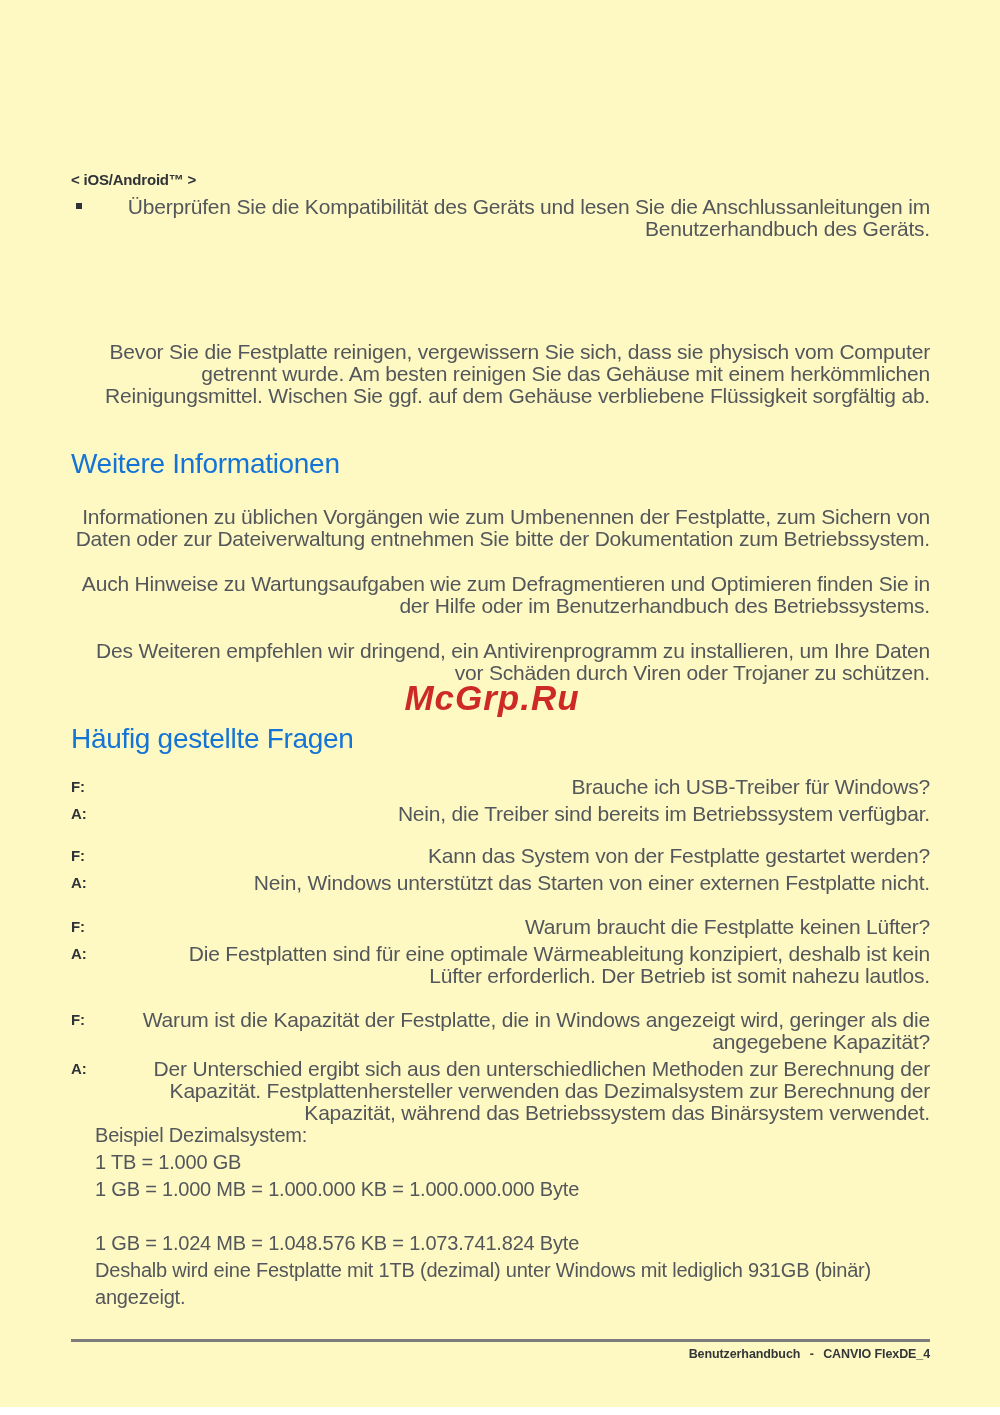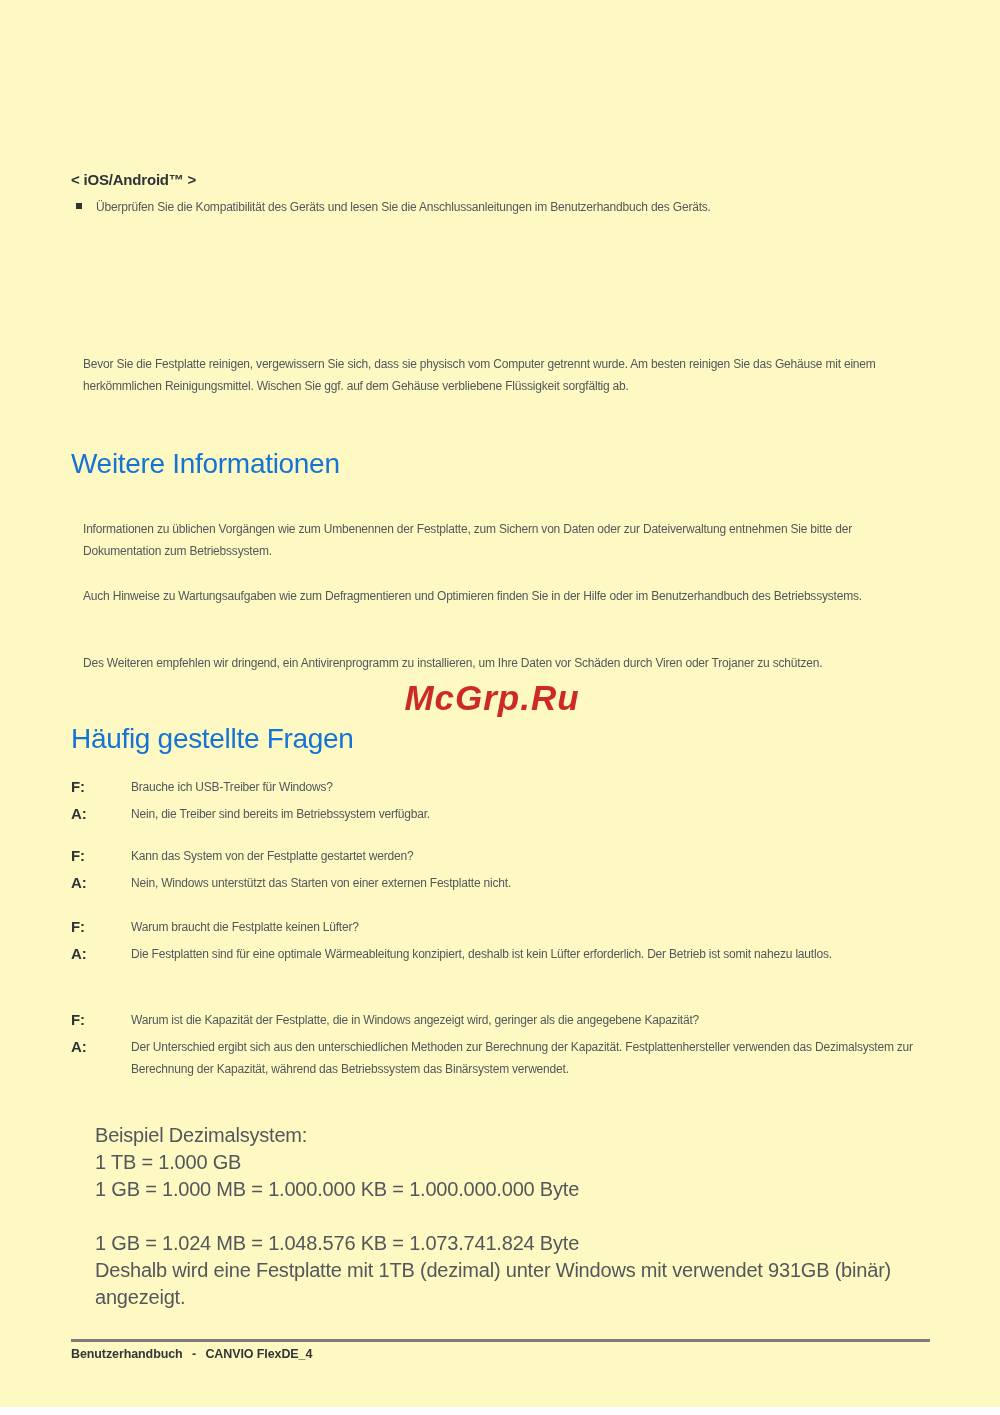--- a/index.html
+++ b/index.html
@@ -37,37 +37,38 @@
     padding-left: 5px;
     box-sizing: border-box;
   }
   .bullet-square {
     display: block;
     width: 6px;
     height: 6px;
     background: #2f3338;
   }
   .body-text {
-    font-size: 12px;
+    font-size: 21px;
     line-height: 22px;
     color: #53575c;
     letter-spacing: -0.2px;
+    text-align: right;
   }
 
   
   .section-heading {
     font-size: 28px;
     line-height: 34px;
     color: #1373d6;
     letter-spacing: -0.3px;
     font-weight: normal;
     margin: 0;
   }
 
-  .para { margin: 12px; }
+  .para { margin: 0; }
 
   
   .watermark {
     position: absolute;
     left: 0;
     right: 16px;
     top: 678px;
     text-align: center;
     font-size: 35px;
     font-weight: bold;
@@ -106,21 +107,21 @@
     top: 1339px;
     height: 3px;
     background: #7d7d7d;
   }
   .footer-row {
     position: absolute;
     left: 71px;
     right: 70px;
     top: 1347px;
     display: flex;
-    justify-content: flex-start;
+    justify-content: flex-end;
     font-size: 12.5px;
     font-weight: bold;
     color: #333639;
     letter-spacing: -0.1px;
   }
   .footer-left span { margin-right: 6px; }
   .footer-left span:last-child { margin-right: 0; }
 </style>
 </head>
 <body>
@@ -193,21 +194,21 @@
   </div>
 
   <div class="abs example" style="top:1122px">
     <div class="example-line">Beispiel Dezimalsystem:</div>
     <div class="example-line">1 TB = 1.000 GB</div>
     <div class="example-line">1 GB = 1.000 MB = 1.000.000 KB = 1.000.000.000 Byte</div>
   </div>
 
   <div class="abs example" style="top:1230px">
     <div class="example-line">1 GB = 1.024 MB = 1.048.576 KB = 1.073.741.824 Byte</div>
-    <div class="example-line">Deshalb wird eine Festplatte mit 1TB (dezimal) unter Windows mit verwendet 931GB (binär) angezeigt.</div>
+    <div class="example-line">Deshalb wird eine Festplatte mit 1TB (dezimal) unter Windows mit lediglich 931GB (binär) angezeigt.</div>
   </div>
 
   <div class="footer-rule"></div>
   <div class="footer-row">
     <div class="footer-left">
       <span>Benutzerhandbuch</span>
       <span>-</span>
       <span>CANVIO Flex</span>
     </div>
     <div>DE_4</div>

